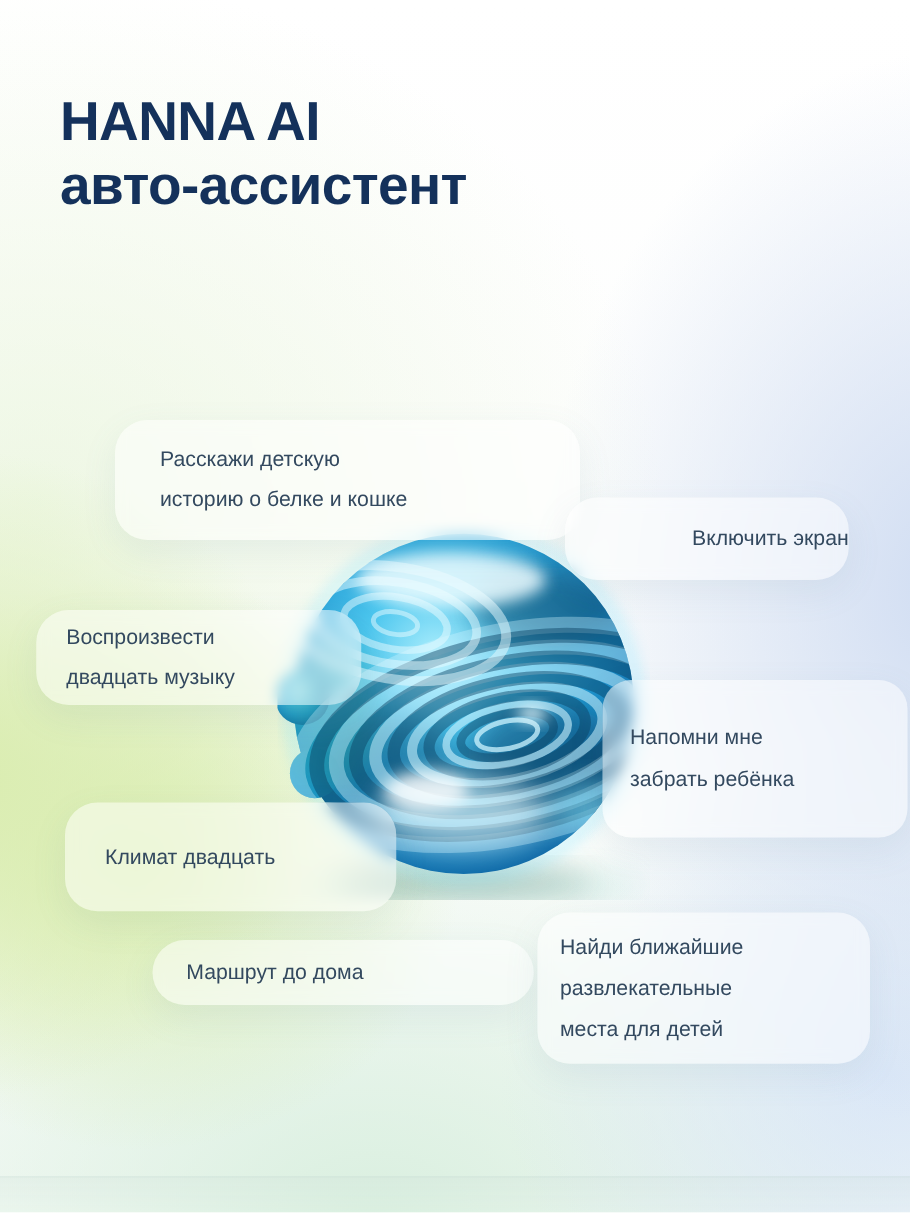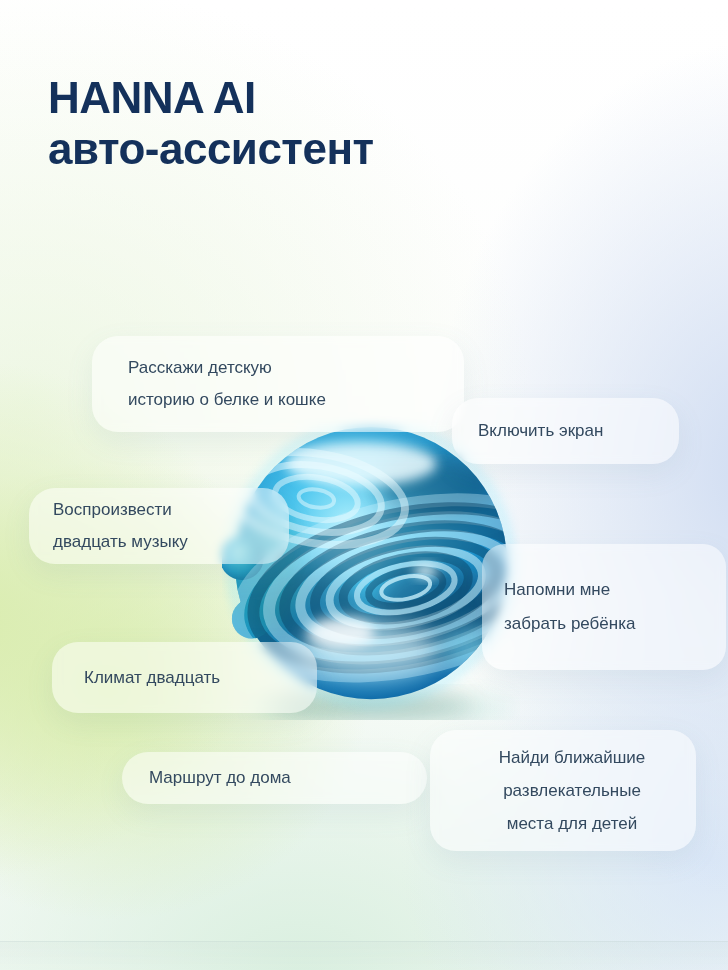--- a/index.html
+++ b/index.html
@@ -35,26 +35,26 @@
     box-shadow:0 10px 28px rgba(100,140,160,0.10);
     -webkit-backdrop-filter:blur(5px);
     backdrop-filter:blur(5px);
     color:var(--bubble-text,#33495f);
     font-size:17px;line-height:32px;font-weight:normal;
     z-index:3;
   }
   .bubble span{display:block;white-space:nowrap;}
 
   .b1{left:92px;top:336px;width:336px;height:96px;padding-left:36px;}
-  .b2{left:452px;top:398px;width:201px;height:66px;padding-left:26px;}
+  .b2{left:452px;top:398px;width:201px;height:66px;padding-left:26px;text-align:right;}
   .b3{left:29px;top:488px;width:236px;height:76px;padding-left:24px;}
   .b4{left:482px;top:544px;width:222px;height:126px;padding-left:22px;line-height:34px;border-radius:23px;}
-  .b5{left:52px;top:642px;width:233px;height:71px;padding-left:32px;line-height:31px;}
+  .b5{left:52px;top:642px;width:233px;height:87px;padding-left:32px;line-height:31px;}
   .b6{left:122px;top:752px;width:278px;height:52px;padding-left:27px;border-radius:30px;}
-  .b7{left:430px;top:730px;width:248px;height:121px;padding-left:18px;line-height:33px;align-items:center;}
+  .b7{left:430px;top:730px;width:248px;height:121px;padding-left:18px;line-height:33px;}
 
   .orb-glow{
     position:absolute;left:172px;top:392px;width:400px;height:360px;
     background:radial-gradient(closest-side, rgba(125,222,250,0.40) 0%, rgba(125,222,250,0) 75%);
     z-index:1;
   }
   .orb{position:absolute;left:222px;top:424px;width:298px;height:296px;z-index:2;}
 
   .seam{
     position:absolute;left:0;top:941px;width:728px;height:29px;

